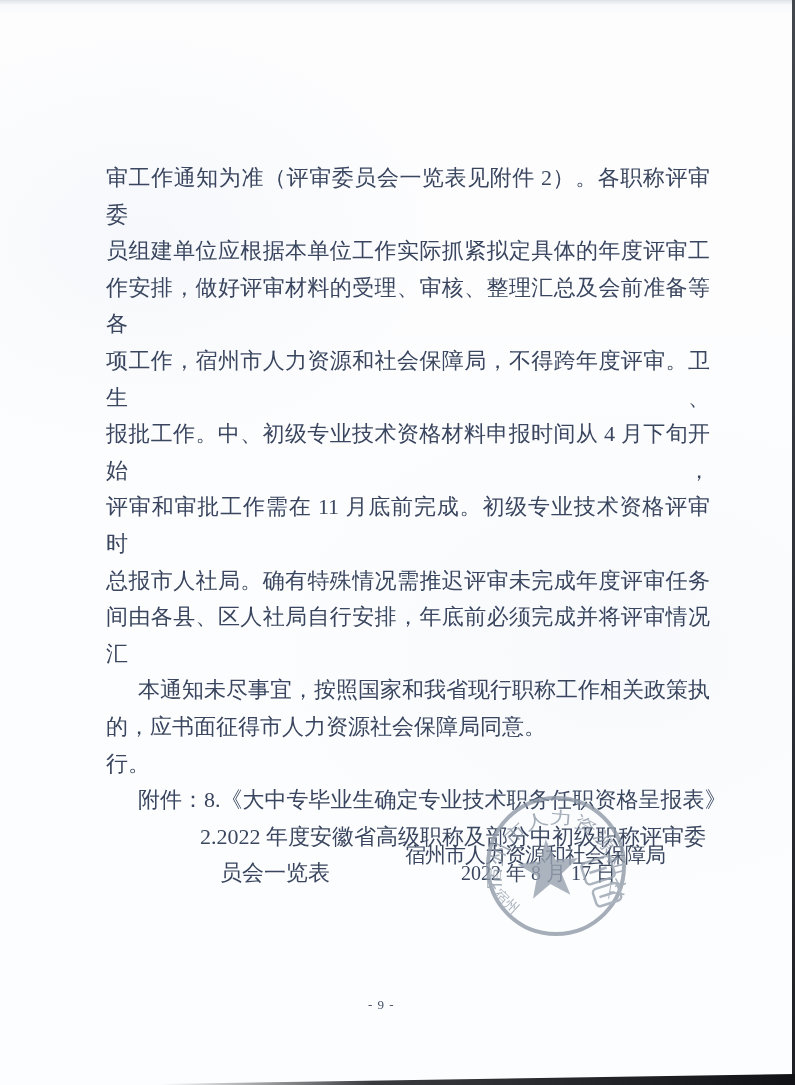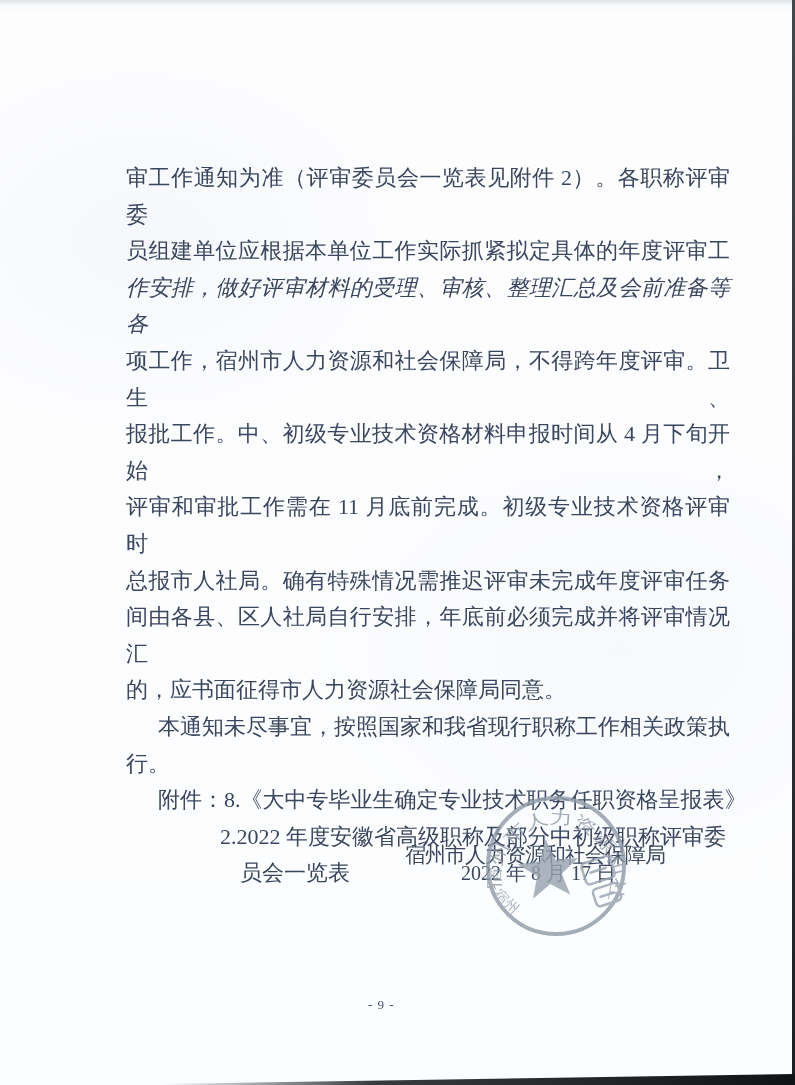--- a/index.html
+++ b/index.html
@@ -12,21 +12,20 @@
       radial-gradient(420px 300px at 18% 22%, rgba(214,224,238,.18), rgba(214,224,238,0) 70%),
       radial-gradient(500px 360px at 78% 60%, rgba(214,224,238,.14), rgba(214,224,238,0) 70%),
       linear-gradient(180deg,#f4f6f8 0px,#fdfdfe 14px,#fcfdfe 100%);
     font-family:"Liberation Serif","DejaVu Serif",serif;
   }
   .body-text{
     position:absolute;left:106px;top:160px;width:604px;
     font-size:22px;line-height:36.6px;
     color:#3a465f;
     letter-spacing:0;
-    margin-left:20px;
   }
   .line{white-space:nowrap;}
   .line.j{white-space:normal;text-align:justify;text-align-last:justify;}
   .sig-org{
     position:absolute;left:405px;top:841px;width:270px;
     font-size:21px;letter-spacing:-1px;color:#3a465f;white-space:nowrap;
   }
   .sig-date{
     position:absolute;left:461px;top:860px;
     font-size:20px;color:#3a465f;white-space:nowrap;
@@ -50,28 +49,28 @@
 </head>
 <body>
 
 <div class="page" data-interactable="false">
 
   <div class="edge-top" data-interactable="false"></div>
 
   <div class="body-text" data-interactable="false">
       <div class="line j" data-interactable="false" style="text-indent: 0px;">审工作通知为准（评审委员会一览表见附件 2）。各职称评审委</div>
       <div class="line j" data-interactable="false" style="text-indent: 0px;">员组建单位应根据本单位工作实际抓紧拟定具体的年度评审工</div>
-      <div class="line j" data-interactable="false" style="text-indent: 0px; font-style: italic;">作安排，做好评审材料的受理、审核、整理汇总及会前准备等各</div>
+      <div class="line j" data-interactable="false" style="text-indent: 0px;">作安排，做好评审材料的受理、审核、整理汇总及会前准备等各</div>
       <div class="line j" data-interactable="false" style="text-indent: 0px;">项工作，宿州市人力资源和社会保障局，不得跨年度评审。卫生、</div>
       <div class="line j" data-interactable="false" style="text-indent: 0px;">报批工作。中、初级专业技术资格材料申报时间从 4 月下旬开始，</div>
       <div class="line j" data-interactable="false" style="text-indent: 0px;">评审和审批工作需在 11 月底前完成。初级专业技术资格评审时</div>
       <div class="line j" data-interactable="false" style="text-indent: 0px;">总报市人社局。确有特殊情况需推迟评审未完成年度评审任务</div>
       <div class="line j" data-interactable="false" style="text-indent: 0px;">间由各县、区人社局自行安排，年底前必须完成并将评审情况汇</div>
+      <div class="line j" data-interactable="false" style="text-indent: 32px;">本通知未尽事宜，按照国家和我省现行职称工作相关政策执</div>
       <div class="line" data-interactable="false" style="text-indent: 0px;">的，应书面征得市人力资源社会保障局同意。</div>
-      <div class="line j" data-interactable="false" style="text-indent: 32px;">本通知未尽事宜，按照国家和我省现行职称工作相关政策执</div>
       <div class="line" data-interactable="false" style="text-indent: 0px;">行。</div>
       <div class="line" data-interactable="false" style="text-indent: 32px;">附件：8.《大中专毕业生确定专业技术职务任职资格呈报表》</div>
       <div class="line" data-interactable="false" style="text-indent: 94px;">2.2022 年度安徽省高级职称及部分中初级职称评审委</div>
       <div class="line" data-interactable="false" style="text-indent: 114px;">员会一览表</div>
     </div>
 
   <div class="sig-org" data-interactable="false">宿州市人力资源和社会保障局</div>
   <div class="sig-date" data-interactable="false">2022 年 8 月 17 日</div>
 
   <svg class="seal" data-interactable="false" width="144" height="144" viewBox="0 0 144 144">

